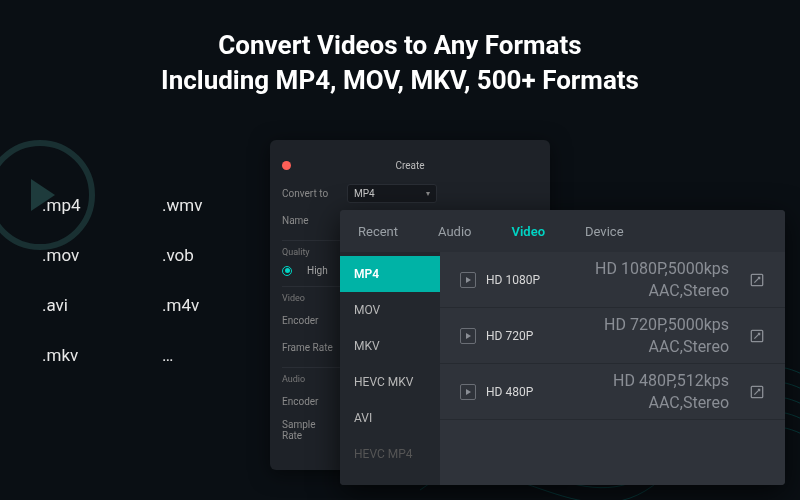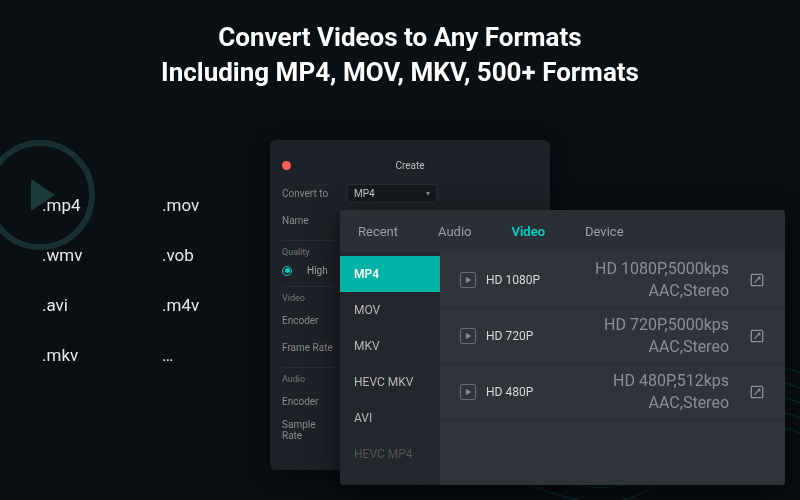--- a/index.html
+++ b/index.html
@@ -1,18 +1,18 @@
 <!DOCTYPE html>
 <html><head>
 <meta charset="utf-8">
 <style>
   * { margin: 0; padding: 0; box-sizing: border-box; font-family: -apple-system, BlinkMacSystemFont, "Segoe UI", Roboto, sans-serif; }
   body { width: 800px; height: 500px; background: #0a0f14; color: #e8e8e8; overflow: hidden; position: relative; }
   
-  .headline { text-align: center; padding-top: 20px; }
+  .headline { text-align: center; padding-top: 28px; }
   .headline h1 { font-size: 26px; font-weight: 700; color: #ffffff; line-height: 1.35; }
   
   .play-circle { position: absolute; left: -15px; top: 140px; width: 110px; height: 110px; border: 6px solid rgba(35,70,70,0.6); border-radius: 50%; display: flex; align-items: center; justify-content: center; }
   .play-circle .tri { width: 0; height: 0; border-left: 24px solid rgba(35,70,70,0.8); border-top: 16px solid transparent; border-bottom: 16px solid transparent; margin-left: 6px; }
   
   .formats { position: absolute; left: 42px; top: 195px; display: grid; grid-template-columns: 90px 90px; row-gap: 30px; column-gap: 30px; }
   .formats span { font-size: 17px; color: #e8e8e8; }
   
   
   .win-back { position: absolute; left: 270px; top: 140px; width: 280px; height: 330px; background: #1e2228; border-radius: 6px; padding: 8px 12px; font-size: 10px; color: #a8a8a8; box-shadow: 0 4px 20px rgba(0,0,0,0.5); }
@@ -59,22 +59,22 @@
     <span>Including MP4, MOV, MKV, 500+ Formats</span>
   </h1>
 </div>
 
 <div class="play-circle">
     <div class="tri"></div>
   </div>
 
 <div class="formats">
   <span>.mp4</span>
+  <span>.wmv</span>
   <span>.mov</span>
-  <span>.wmv</span>
   <span>.vob</span>
   <span>.avi</span>
   <span>.m4v</span>
   <span>.mkv</span>
   <span>…</span>
 </div>
 
 <div class="win-back">
   <div class="titlebar">
     <div class="dot"></div>

